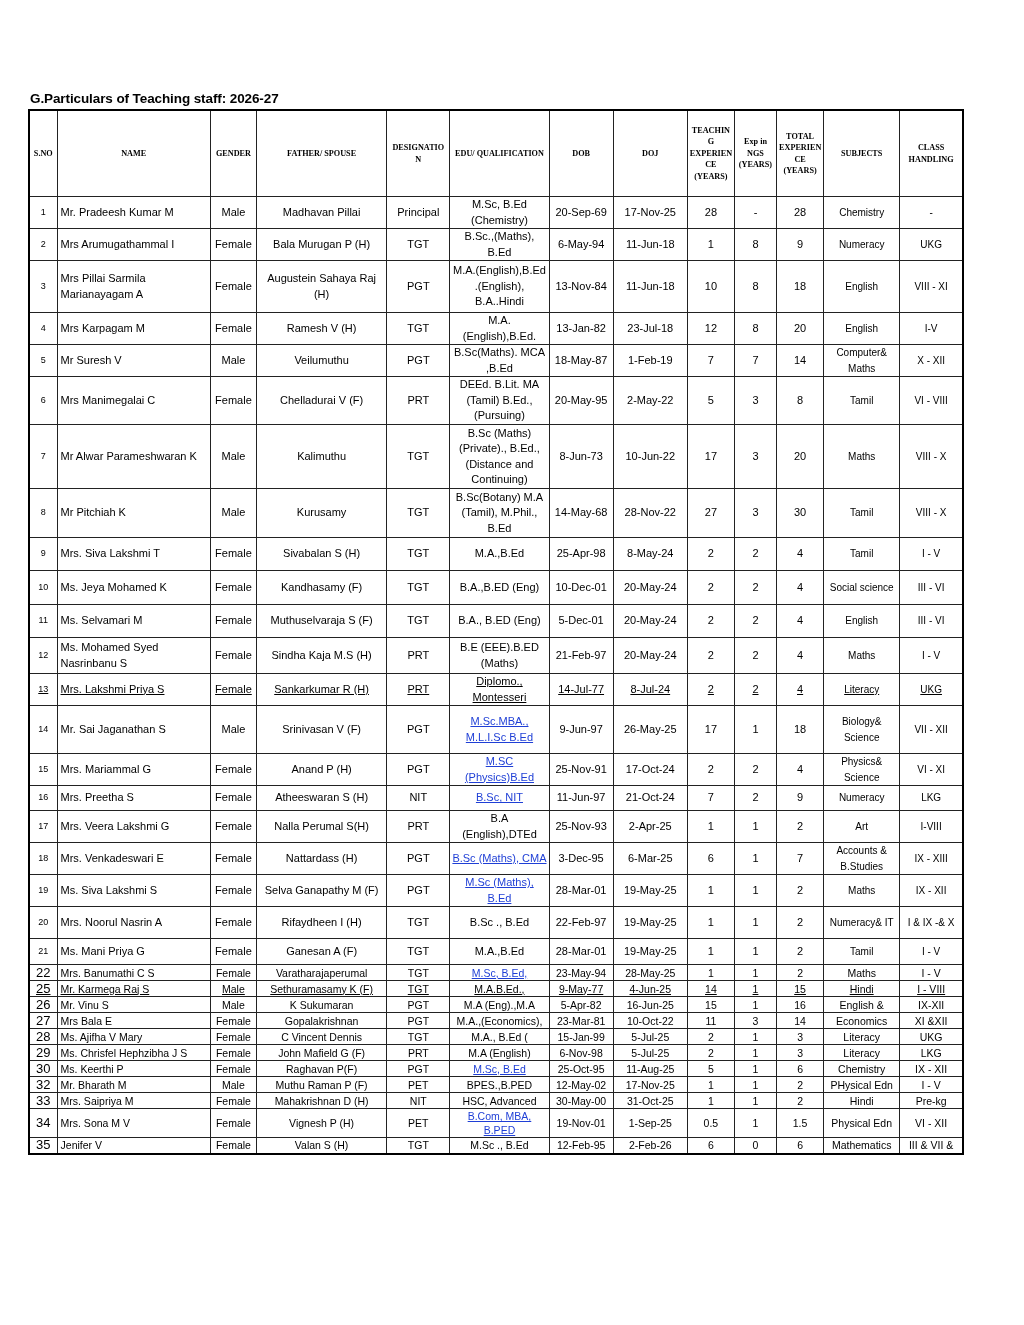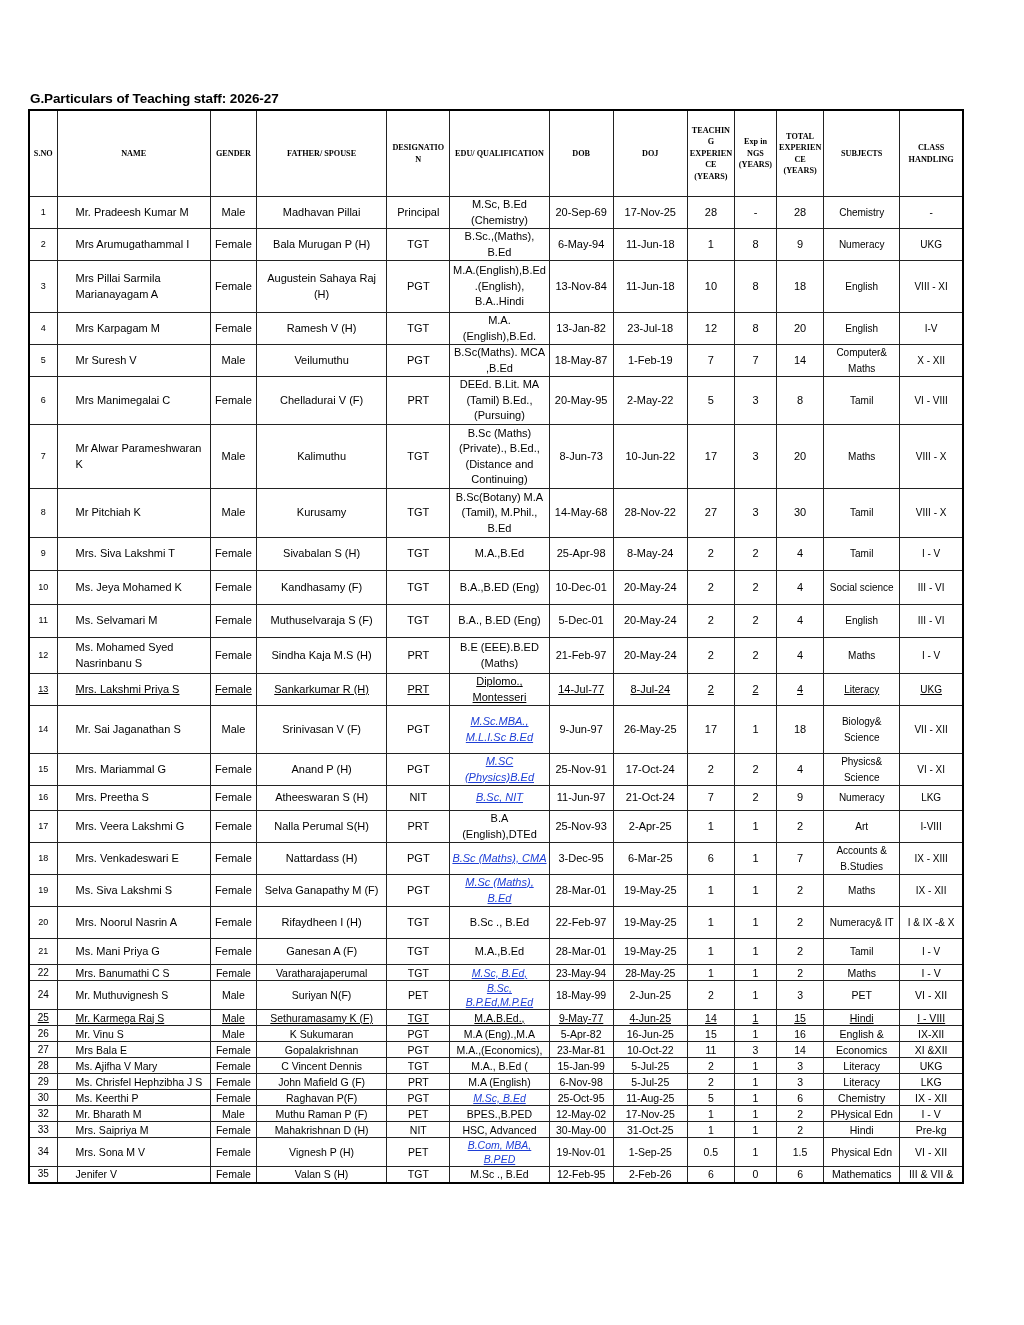--- a/index.html
+++ b/index.html
@@ -2,25 +2,25 @@
 <html><head>
 <meta charset="utf-8">
 <style>
   html, body { margin: 0; padding: 0; background: #ffffff; }
   body { width: 1024px; height: 1325px; position: relative; overflow: hidden; font-family: "Liberation Sans", sans-serif; color: #000; }
   .page-title { position: absolute; left: 30px; top: 91px; font-family: "Liberation Sans", sans-serif; font-weight: bold; font-size: 13.5px; letter-spacing: -0.1px; }
   table.staff { position: absolute; left: 28px; top: 109px; width: 936px; border-collapse: collapse; table-layout: fixed; border: 2px solid #000; }
   table.staff th, table.staff td { border: 1px solid #222; padding: 0 2px; text-align: center; vertical-align: middle; font-size: 11px; line-height: 15.5px; overflow: hidden; }
   table.staff th { font-family: "Liberation Serif", serif; font-weight: bold; font-size: 8.2px; line-height: 11.5px; height: 85px; }
   table.staff td.sno { font-size: 9px; }
-  table.staff td.name { text-align: left; padding-left: 18px; }
+  table.staff td.name { text-align: left; padding-left: 3px; }
   table.staff td.small { font-size: 10px; }
   table.staff tr.compact td { line-height: 14px; font-size: 10.5px; }
-  table.staff tr.compact td.sno { font-size: 10px; }
-  .link { color: #1f3fd6; text-decoration: underline; font-style: italic; }
+  table.staff tr.compact td.sno { font-size: 13px; }
+  .link { color: #1f3fd6; text-decoration: underline; }
 </style>
 </head>
 <body>
 
 <div class="page-title">G.Particulars of Teaching staff: 2026-27</div>
 
 <table class="staff">
   <colgroup>
     <col style="width:28px">
     <col style="width:153px">
@@ -377,35 +377,20 @@
         <td>TGT</td>
         <td><span class="link">M.Sc, B.Ed,</span></td>
         <td>23-May-94</td>
         <td>28-May-25</td>
         <td>1</td>
         <td>1</td>
         <td>2</td>
         <td>Maths</td>
         <td>I - V</td>
       </tr>
-      <tr class="compact" style="height: 16px;">
-        <td class="sno">24</td>
-        <td class="name">Mr. Muthuvignesh S</td>
-        <td>Male</td>
-        <td>Suriyan N(F)</td>
-        <td>PET</td>
-        <td><span class="link">B.Sc, B.P.Ed,M.P.Ed</span></td>
-        <td>18-May-99</td>
-        <td>2-Jun-25</td>
-        <td>2</td>
-        <td>1</td>
-        <td>3</td>
-        <td>PET</td>
-        <td>VI - XII</td>
-      </tr>
       <tr class="compact" style="height: 16px; text-decoration: underline;">
         <td class="sno">25</td>
         <td class="name">Mr. Karmega Raj S</td>
         <td>Male</td>
         <td>Sethuramasamy K (F)</td>
         <td>TGT</td>
         <td>M.A.B.Ed.,</td>
         <td>9-May-77</td>
         <td>4-Jun-25</td>
         <td>14</td>

